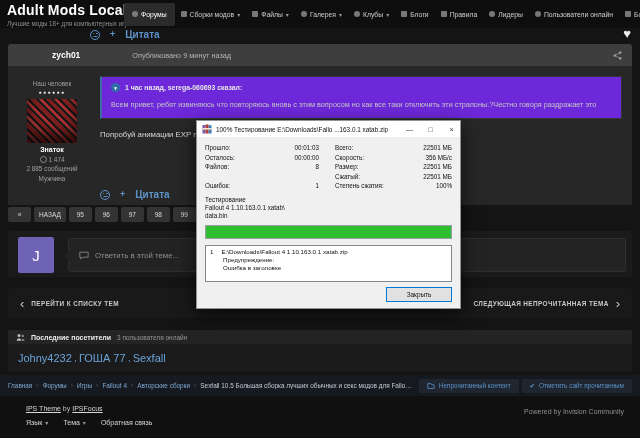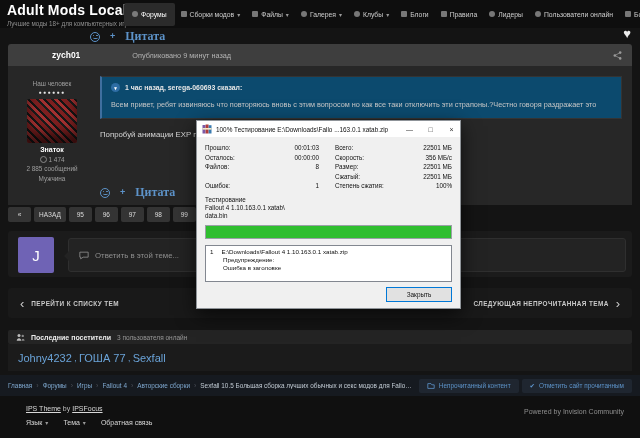--- a/index.html
+++ b/index.html
@@ -12,42 +12,42 @@
   .logo-sub{position:absolute;left:7px;top:20px;font-size:6.3px;color:#8f8f8f;}
   .nav{position:absolute;left:124px;top:0;right:2px;height:28px;display:flex;align-items:center;}
   .nav-item{display:flex;align-items:center;gap:3px;padding:4px 6px;font-size:6.8px;color:#cfcfcf;white-space:nowrap;cursor:pointer;}
   .nav-item.active{background:#2b2b2b;border-radius:2px;color:#fff;padding:8px 8px;}
   .navico{width:6px;height:6px;background:#8a8a8a;border-radius:1px;flex:0 0 auto;opacity:.85;}
   .navico.round{border-radius:50%;}
   .caret{font-size:6px;color:#9a9a9a;}
 
   
   .prev-actions{position:absolute;left:90px;top:29px;display:flex;align-items:center;gap:10px;}
-  .blue-link{color:#5d93c9;font-size:12px;font-weight:bold;cursor:pointer;font-family:Liberation Serif, serif;}
+  .blue-link{color:#5d93c9;font-size:10px;font-weight:bold;cursor:pointer;}
   .plus-btn{color:#5d93c9;font-size:9px;font-weight:bold;line-height:1;cursor:pointer;}
   .heart{position:absolute;right:9px;top:26px;font-size:13px;color:#ececec;cursor:pointer;}
 
   
   .post-header{position:absolute;left:8px;right:8px;top:44px;height:22px;background:#3e3e3e;
                border-radius:3px 3px 0 0;display:flex;align-items:center;}
   .author{margin-left:44px;font-size:8.5px;font-weight:bold;color:#fff;cursor:pointer;}
   .posted{margin-left:52px;font-size:7.3px;color:#b3b3b3;}
   .hdr-right{margin-left:auto;margin-right:10px;display:flex;align-items:center;gap:8px;}
   .post-body{position:absolute;left:8px;right:8px;top:66px;height:139px;background:#272727;display:flex;}
   .authorcol{width:88px;text-align:center;padding-top:14px;flex:0 0 auto;}
   .rank-name{font-size:6.4px;color:#9f9f9f;}
   .pips{font-size:5px;color:#e8e8e8;letter-spacing:1.5px;margin-top:2px;}
   .avatar{width:50px;height:44px;margin:4px auto 3px;border-radius:2px;background:
      repeating-linear-gradient(45deg,#7d1f1f 0 4px,#1b1b1b 4px 6px,#a33030 6px 9px,#151515 9px 11px);
      box-shadow:inset 0 -10px 12px rgba(0,0,0,.6);cursor:pointer;}
   .atitle{font-size:7px;font-weight:bold;color:#fff;}
   .meta{font-size:6.4px;color:#9f9f9f;margin-top:2.5px;}
   .rep-ico{display:inline-block;width:5px;height:5px;border:1px solid #8a8a8a;border-radius:50%;vertical-align:-1px;margin-right:2px;}
   .contentcol{flex:1;padding:10px 10px 0 4px;position:relative;}
-  .quote{background:#0c4a6e;border:1px solid #343434;border-left:2px solid #3f6f9f;padding:6px 9px 8px;}
+  .quote{background:#6d28d9;border:1px solid #343434;border-left:2px solid #3f6f9f;padding:6px 9px 8px;}
   .quote-head{display:flex;align-items:center;gap:5px;font-size:6.9px;font-weight:bold;color:#e6e6e6;}
   .quote-toggle{width:9px;height:9px;border-radius:50%;background:#2e6da4;color:#fff;font-size:5px;
                 display:flex;align-items:center;justify-content:center;cursor:pointer;flex:0 0 auto;}
   .quote-body{margin-top:8px;font-size:7.3px;color:#c6c6c6;line-height:1.35;}
   .post-text{margin-top:11px;font-size:7.8px;color:#d6d6d6;}
   .post-actions{position:absolute;left:4px;bottom:5px;display:flex;align-items:center;gap:10px;}
   .smiley{width:8px;height:8px;border:1px solid #5d93c9;border-radius:50%;position:relative;cursor:pointer;}
   .smiley i{position:absolute;left:1.5px;top:2px;width:1.5px;height:1.5px;background:#5d93c9;border-radius:50%;}
   .smiley i+i{left:auto;right:1.5px;}
   .smiley u{position:absolute;left:1.5px;right:1.5px;bottom:1.5px;height:2px;border-bottom:1px solid #5d93c9;border-radius:50%;}

